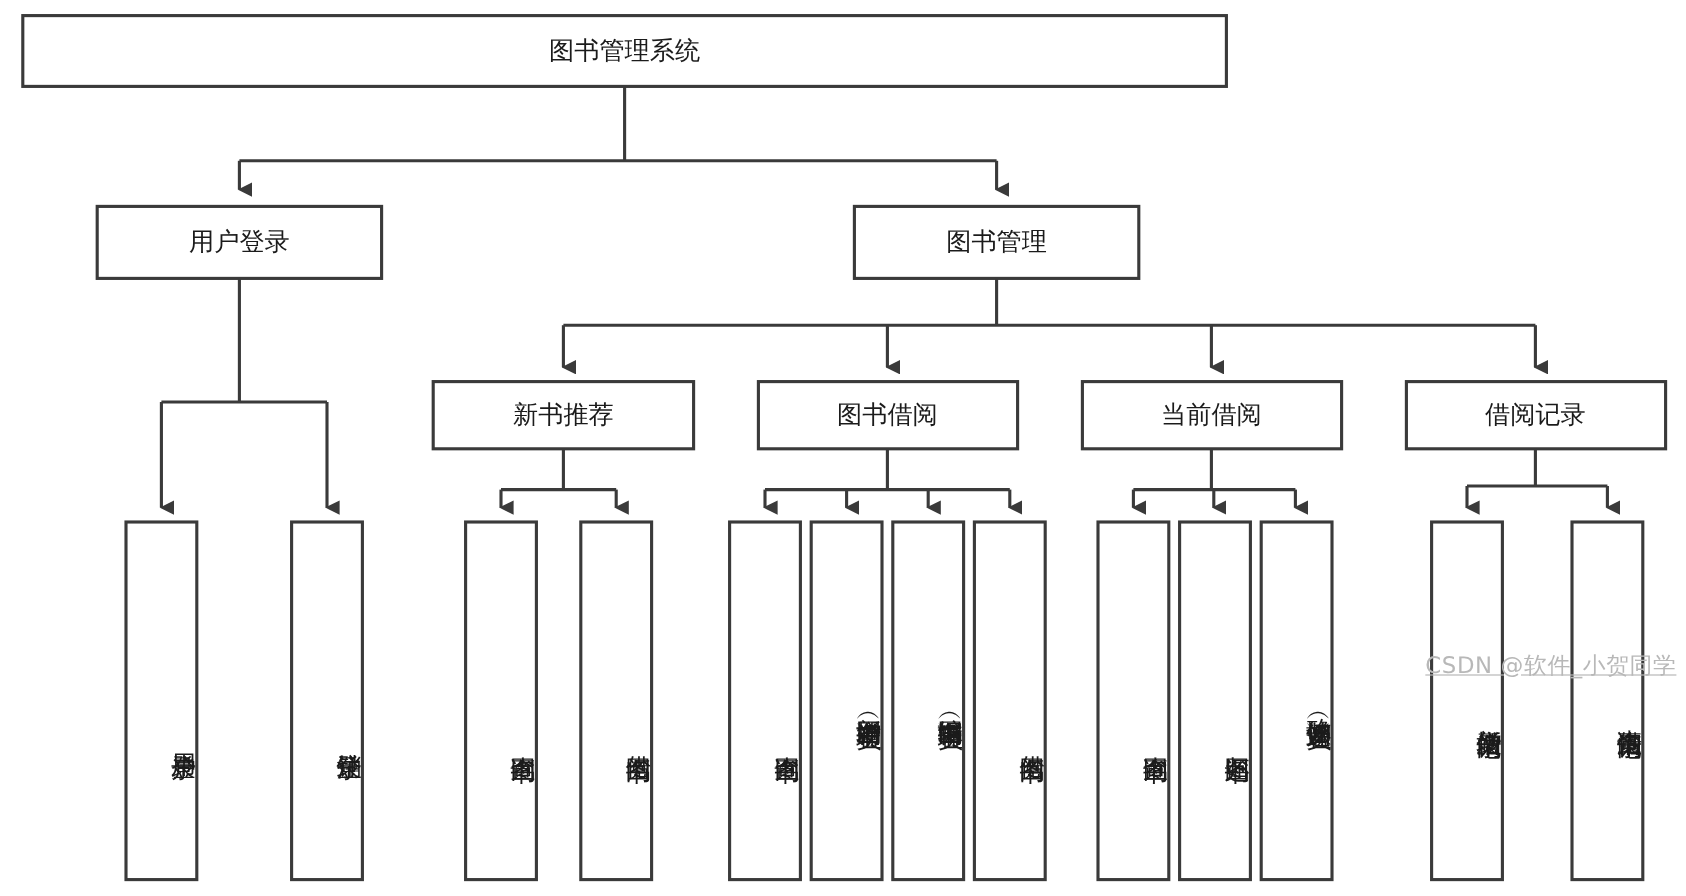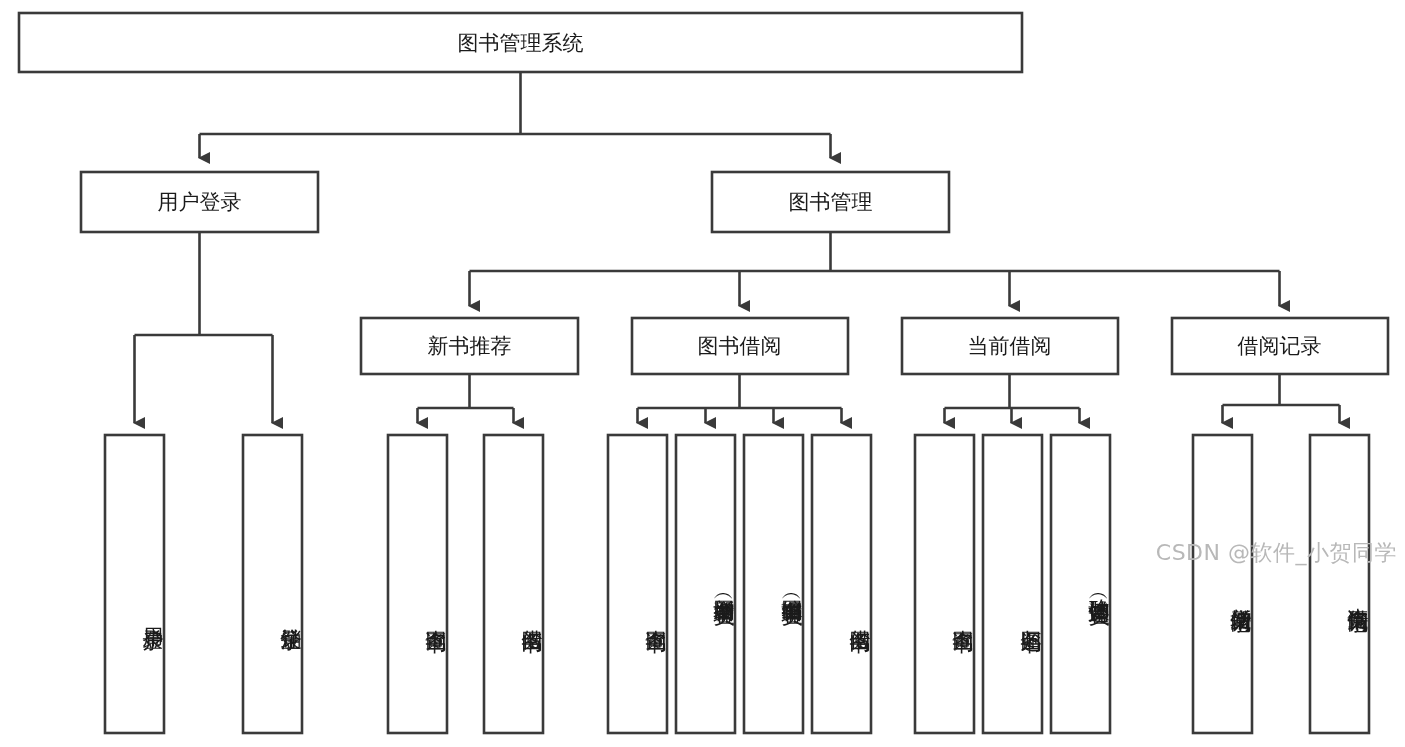--- a/index.html
+++ b/index.html
@@ -64,24 +64,25 @@
     align-items: flex-start;
     justify-content: center;
     text-align: left;
     pointer-events: none;
   }
   .watermark {
     position: absolute;
     right: 8px;
     bottom: 6px;
     font-family: "DejaVu Sans", "Liberation Sans", sans-serif;
-    font-size: 22px;
+    font-size: 19px;
     color: #b8b8b8;
     letter-spacing: 0.5px;
     white-space: nowrap;
+    text-decoration: underline;
   }
 </style>
 </head>
 <body>
 
 <div id="diagram-root">
 
   <svg class="diagram" viewBox="0 0 1405 747">
     <defs>
       <marker id="arrow" viewBox="0 0 12 12" refX="6" refY="10.5" markerWidth="12" markerHeight="12" orient="auto-start-reverse" markerUnits="userSpaceOnUse">

